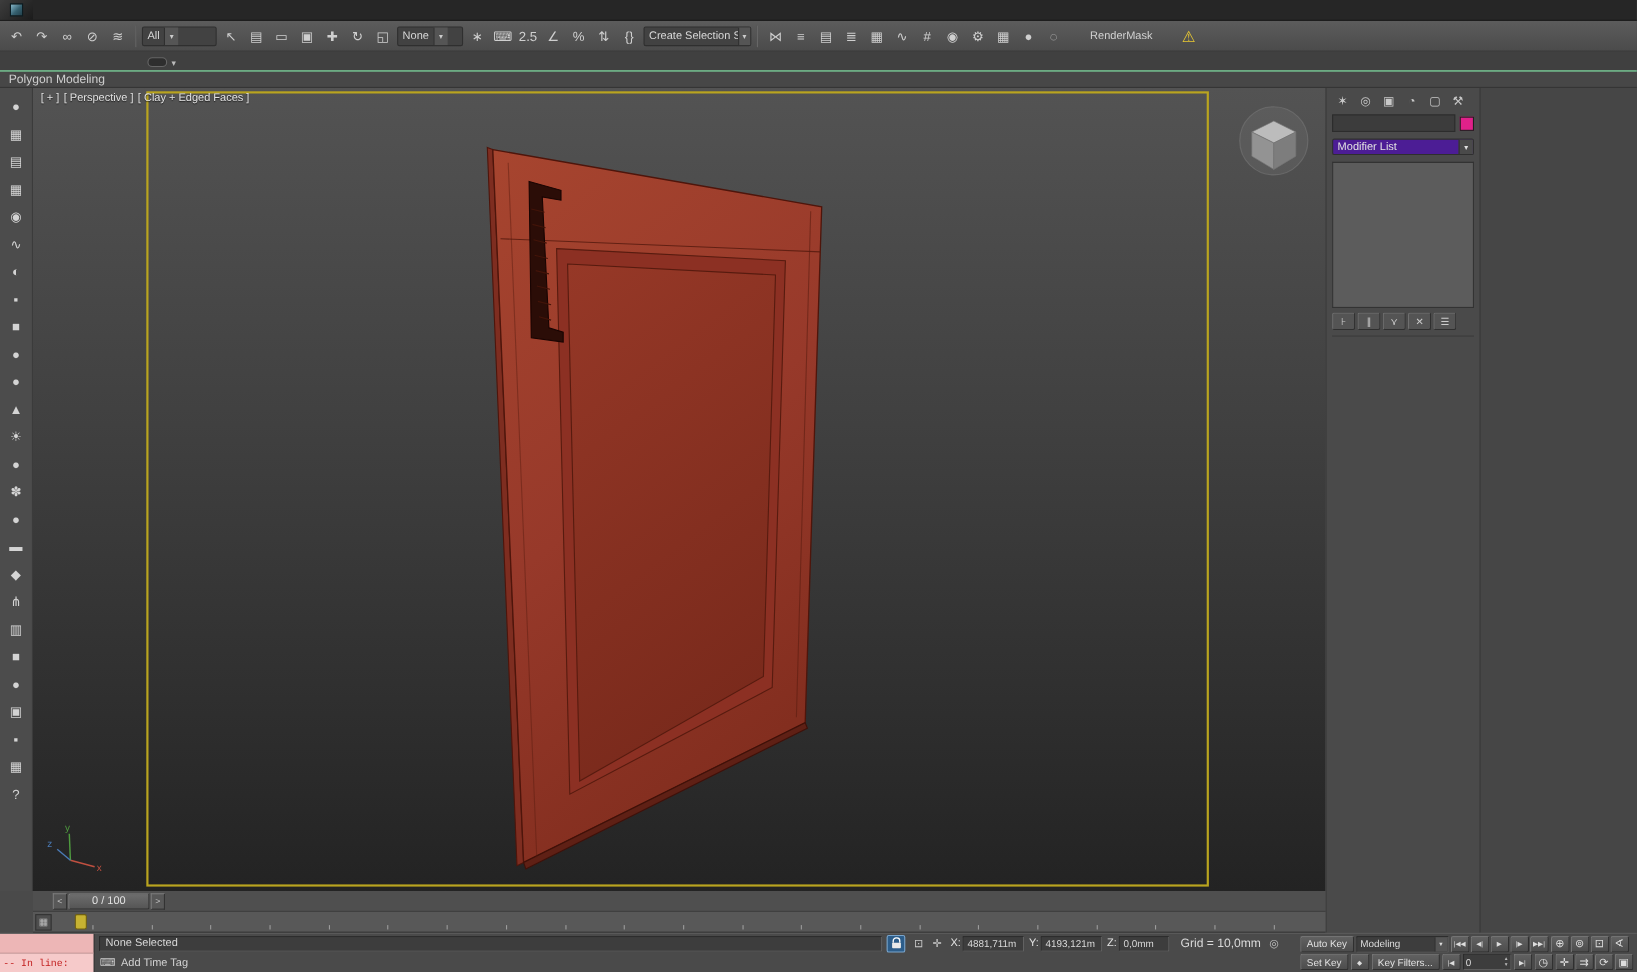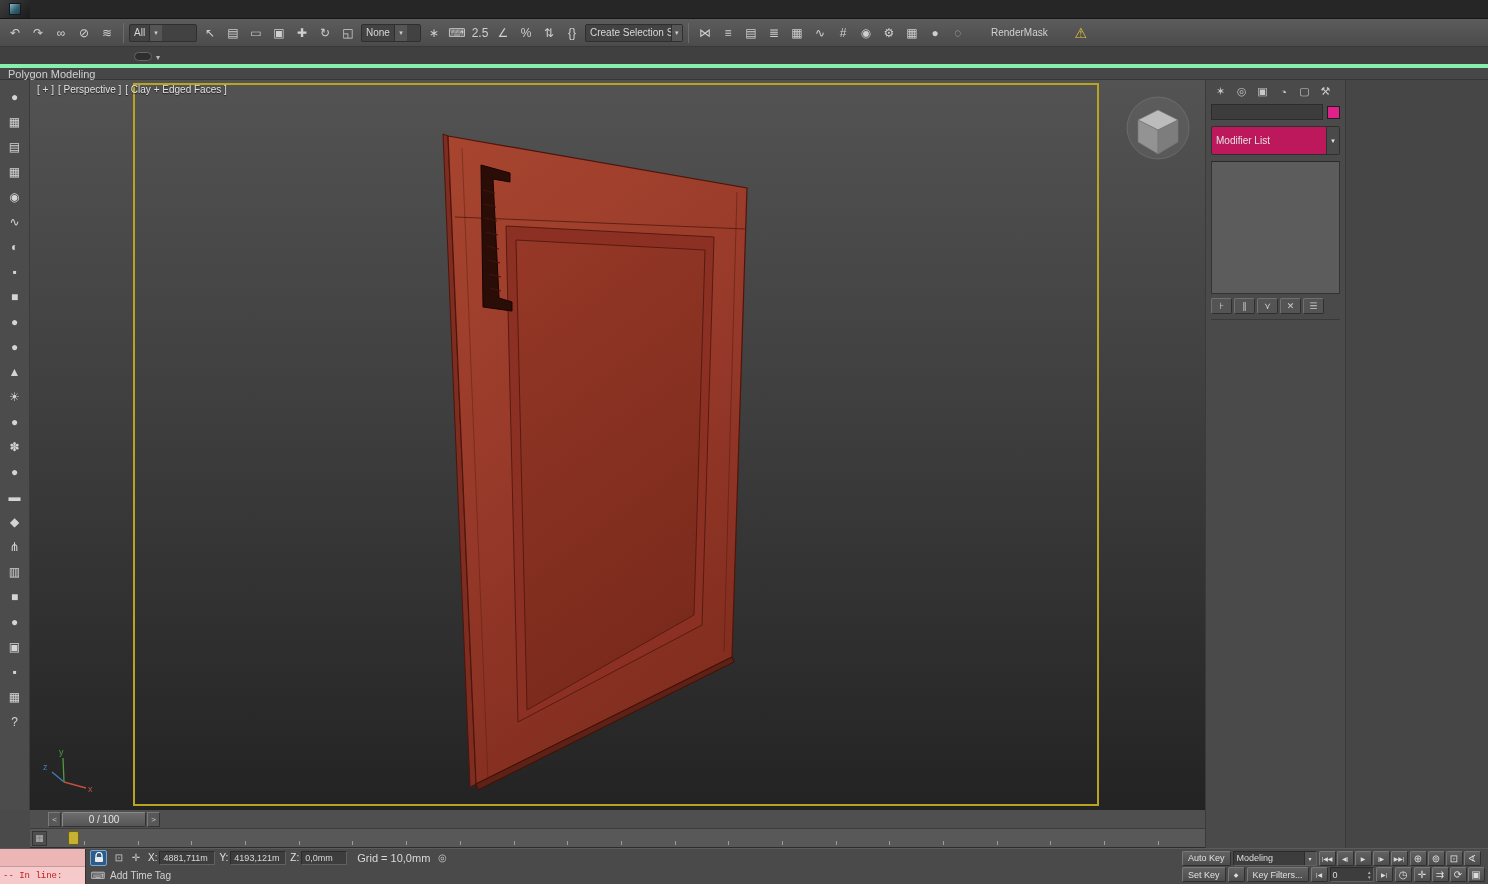--- a/index.html
+++ b/index.html
@@ -24,52 +24,52 @@
   .combo .arr{width:13px;height:100%;background:#555;border-left:1px solid #2f2f2f;display:flex;align-items:center;justify-content:center;font-size:7px;color:#ccc}
   .w-all{width:68px}.w-view{width:60px}.w-sets{width:98px}
   .rm-label{font-size:10px;color:#d2d2d2;margin:0 20px;white-space:nowrap}
   .warn{color:#e8c832;font-size:14px;width:22px;text-align:center}
 
   
   .ribbon-tabs{position:absolute;left:0;top:47px;width:100%;height:17px;background:#404040;display:flex;align-items:flex-end;padding-left:4px}
   .rtab{padding:2px 12px;font-size:11px;color:#bdbdbd;border-radius:3px 3px 0 0}
   .ribbon-pill{width:18px;height:9px;background:#2e2e2e;border:1px solid #666;border-radius:5px;margin:0 4px 3px 10px}
   .ribbon-min{font-size:8px;color:#bbb;margin-bottom:2px}
-  .ribbon-strip{position:absolute;left:0;top:64px;width:100%;height:16px;background:#474747;border-top:4px solid #86efac;border-bottom:1px solid #353535;display:flex;align-items:center;padding-left:8px;color:#cfcfcf;font-size:11px}
+  .ribbon-strip{position:absolute;left:0;top:64px;width:100%;height:16px;background:#474747;border-top:1px solid #86efac;border-bottom:1px solid #353535;display:flex;align-items:center;padding-left:8px;color:#cfcfcf;font-size:11px}
 
   
   .left-toolbar{position:absolute;left:0;top:80px;width:30px;height:730px;background:#4c4c4c;border-right:1px solid #3b3b3b;display:flex;flex-direction:column;align-items:center;padding-top:6px;gap:4px}
   .ltbtn{width:22px;height:21px;display:flex;align-items:center;justify-content:center;font-size:12px;border-radius:2px}
 
   
   .viewport{position:absolute;left:30px;top:80px;width:1175px;height:730px;background:linear-gradient(#535353,#404040 42%,#232323);overflow:hidden}
   .scene{position:absolute;left:0;top:0;width:1175px;height:730px}
   .vp-border{position:absolute;left:103px;top:3px;width:966px;height:723px;border:2px solid #b9a41f;pointer-events:none}
   .vp-label{position:absolute;left:7px;top:4px;font-size:10px;color:#e2e2e2;display:flex;gap:4px;text-shadow:0 1px 1px rgba(0,0,0,.65)}
 
   
   .command-panel{position:absolute;left:1205px;top:80px;width:140px;height:768px;background:#4a4a4a;border-left:1px solid #3a3a3a;padding:3px 5px}
   .cp-tabs{display:flex;gap:2px;height:18px;margin-bottom:2px}
   .cp-tab{width:19px;height:17px;display:flex;align-items:center;justify-content:center;color:#c8c8c8;font-size:11px;border-radius:2px}
   .cp-name-row{display:flex;gap:4px;align-items:center;margin:3px 0 6px}
   .cp-name{flex:1;height:16px;background:#3c3c3c;border:1px solid #2c2c2c;color:#ddd;font-size:10px;padding:0 3px;min-width:0}
   .cp-swatch{width:13px;height:13px;background:#e0218a;border:1px solid #202020}
-  .cp-combo{height:29px;background:#be185d;border:1px solid #2f2f2f;border-radius:2px;display:flex;align-items:center;justify-content:space-between;font-size:10px;color:#e2e2e2}
+  .cp-combo{height:15px;background:#4c1d95;border:1px solid #2f2f2f;border-radius:2px;display:flex;align-items:center;justify-content:space-between;font-size:10px;color:#e2e2e2}
   .cp-combo .val{padding:0 4px}
   .cp-combo .arr{width:13px;height:100%;background:#4a4a4a;border-left:1px solid #2f2f2f;display:flex;align-items:center;justify-content:center;font-size:7px}
   .cp-stack{height:133px;background:#5c5c5c;border:1px solid #333;border-top-color:#2a2a2a;margin-top:6px}
   .cp-stackbtns{display:flex;gap:2px;margin-top:4px;padding-bottom:5px;border-bottom:1px solid #3a3a3a}
   .cp-sbtn{width:21px;height:16px;background:#545454;border:1px solid #2f2f2f;border-top-color:#707070;border-left-color:#707070;border-radius:2px;display:flex;align-items:center;justify-content:center;font-size:9px;color:#ccc}
   .right-gap{position:absolute;left:1345px;top:80px;width:143px;height:768px;background:#464646;border-left:1px solid #393939}
 
   
   .trackbar{position:absolute;left:30px;top:810px;width:1175px;height:19px;background:#4f4f4f;border-bottom:1px solid #3d3d3d;display:flex;align-items:center}
   .tb-cluster{display:flex;align-items:center;margin-left:18px;gap:1px}
   .tb-btn{width:13px;height:15px;background:#585858;border:1px solid #333;border-top-color:#7a7a7a;border-left-color:#7a7a7a;display:flex;align-items:center;justify-content:center;font-size:8px;color:#ccc}
-  .tb-handle{width:84px;height:15px;background:linear-gradient(#6d6d6d,#555);border:1px solid #333;border-top-color:#888;border-left-color:#888;border-radius:2px;display:flex;align-items:center;justify-content:center;font-size:10px;color:#e2e2e2}
+  .tb-handle{width:74px;height:15px;background:linear-gradient(#6d6d6d,#555);border:1px solid #333;border-top-color:#888;border-left-color:#888;border-radius:2px;display:flex;align-items:center;justify-content:center;font-size:10px;color:#e2e2e2}
   .ruler{position:absolute;left:30px;top:829px;width:1175px;height:19px;background:#585858;border-bottom:1px solid #2d2d2d;display:flex;align-items:center}
   .ruler-btn{width:15px;height:15px;margin:0 3px 0 2px;background:#4e4e4e;border:1px solid #333;color:#bbb;font-size:9px;display:flex;align-items:center;justify-content:center}
   .ruler-marker{position:absolute;left:38px;top:2px;width:11px;height:14px;background:#c6b232;border:1px solid #6e5f12;border-radius:2px}
   .ticks{flex:1;display:flex;justify-content:space-between;padding:0 46px 0 34px;align-self:stretch;align-items:flex-end}
   .tick{display:flex;flex-direction:column;align-items:center;font-size:9px;color:#d0d0d0;line-height:10px;padding-bottom:1px}
   .tick::before{content:"";width:1px;height:4px;background:#9c9c9c;margin-bottom:1px}
 
   
   .status{position:absolute;left:0;top:848px;width:100%;height:36px;background:#4a4a4a;border-top:1px solid #5b5b5b;display:flex}
   .listener{width:86px;display:flex;flex-direction:column;border-right:1px solid #333}
@@ -486,20 +486,21 @@
       </div>
   </div>
 
   <div class="status">
     <div class="listener">
       <div class="l1"></div>
       <div class="l2">-- In line:</div>
     </div>
     <div class="sb-center">
       <div class="sb-row">
+        <div class="sel-status inset">None Selected</div>
         <button class="lockbtn">
           <svg width="10" height="11" viewBox="0 0 10 11">
               <path d="M2 5 V3.5 A3 3 0 0 1 8 3.5 V5" fill="none" stroke="#ffffff" stroke-width="1.2"></path>
               <rect x="1" y="5" width="8" height="5" rx="0.8" fill="#eaeaea"></rect>
             </svg>
         </button>
         <div class="midicons">
 
         <button class="sicon">
               <i>⊡</i>

